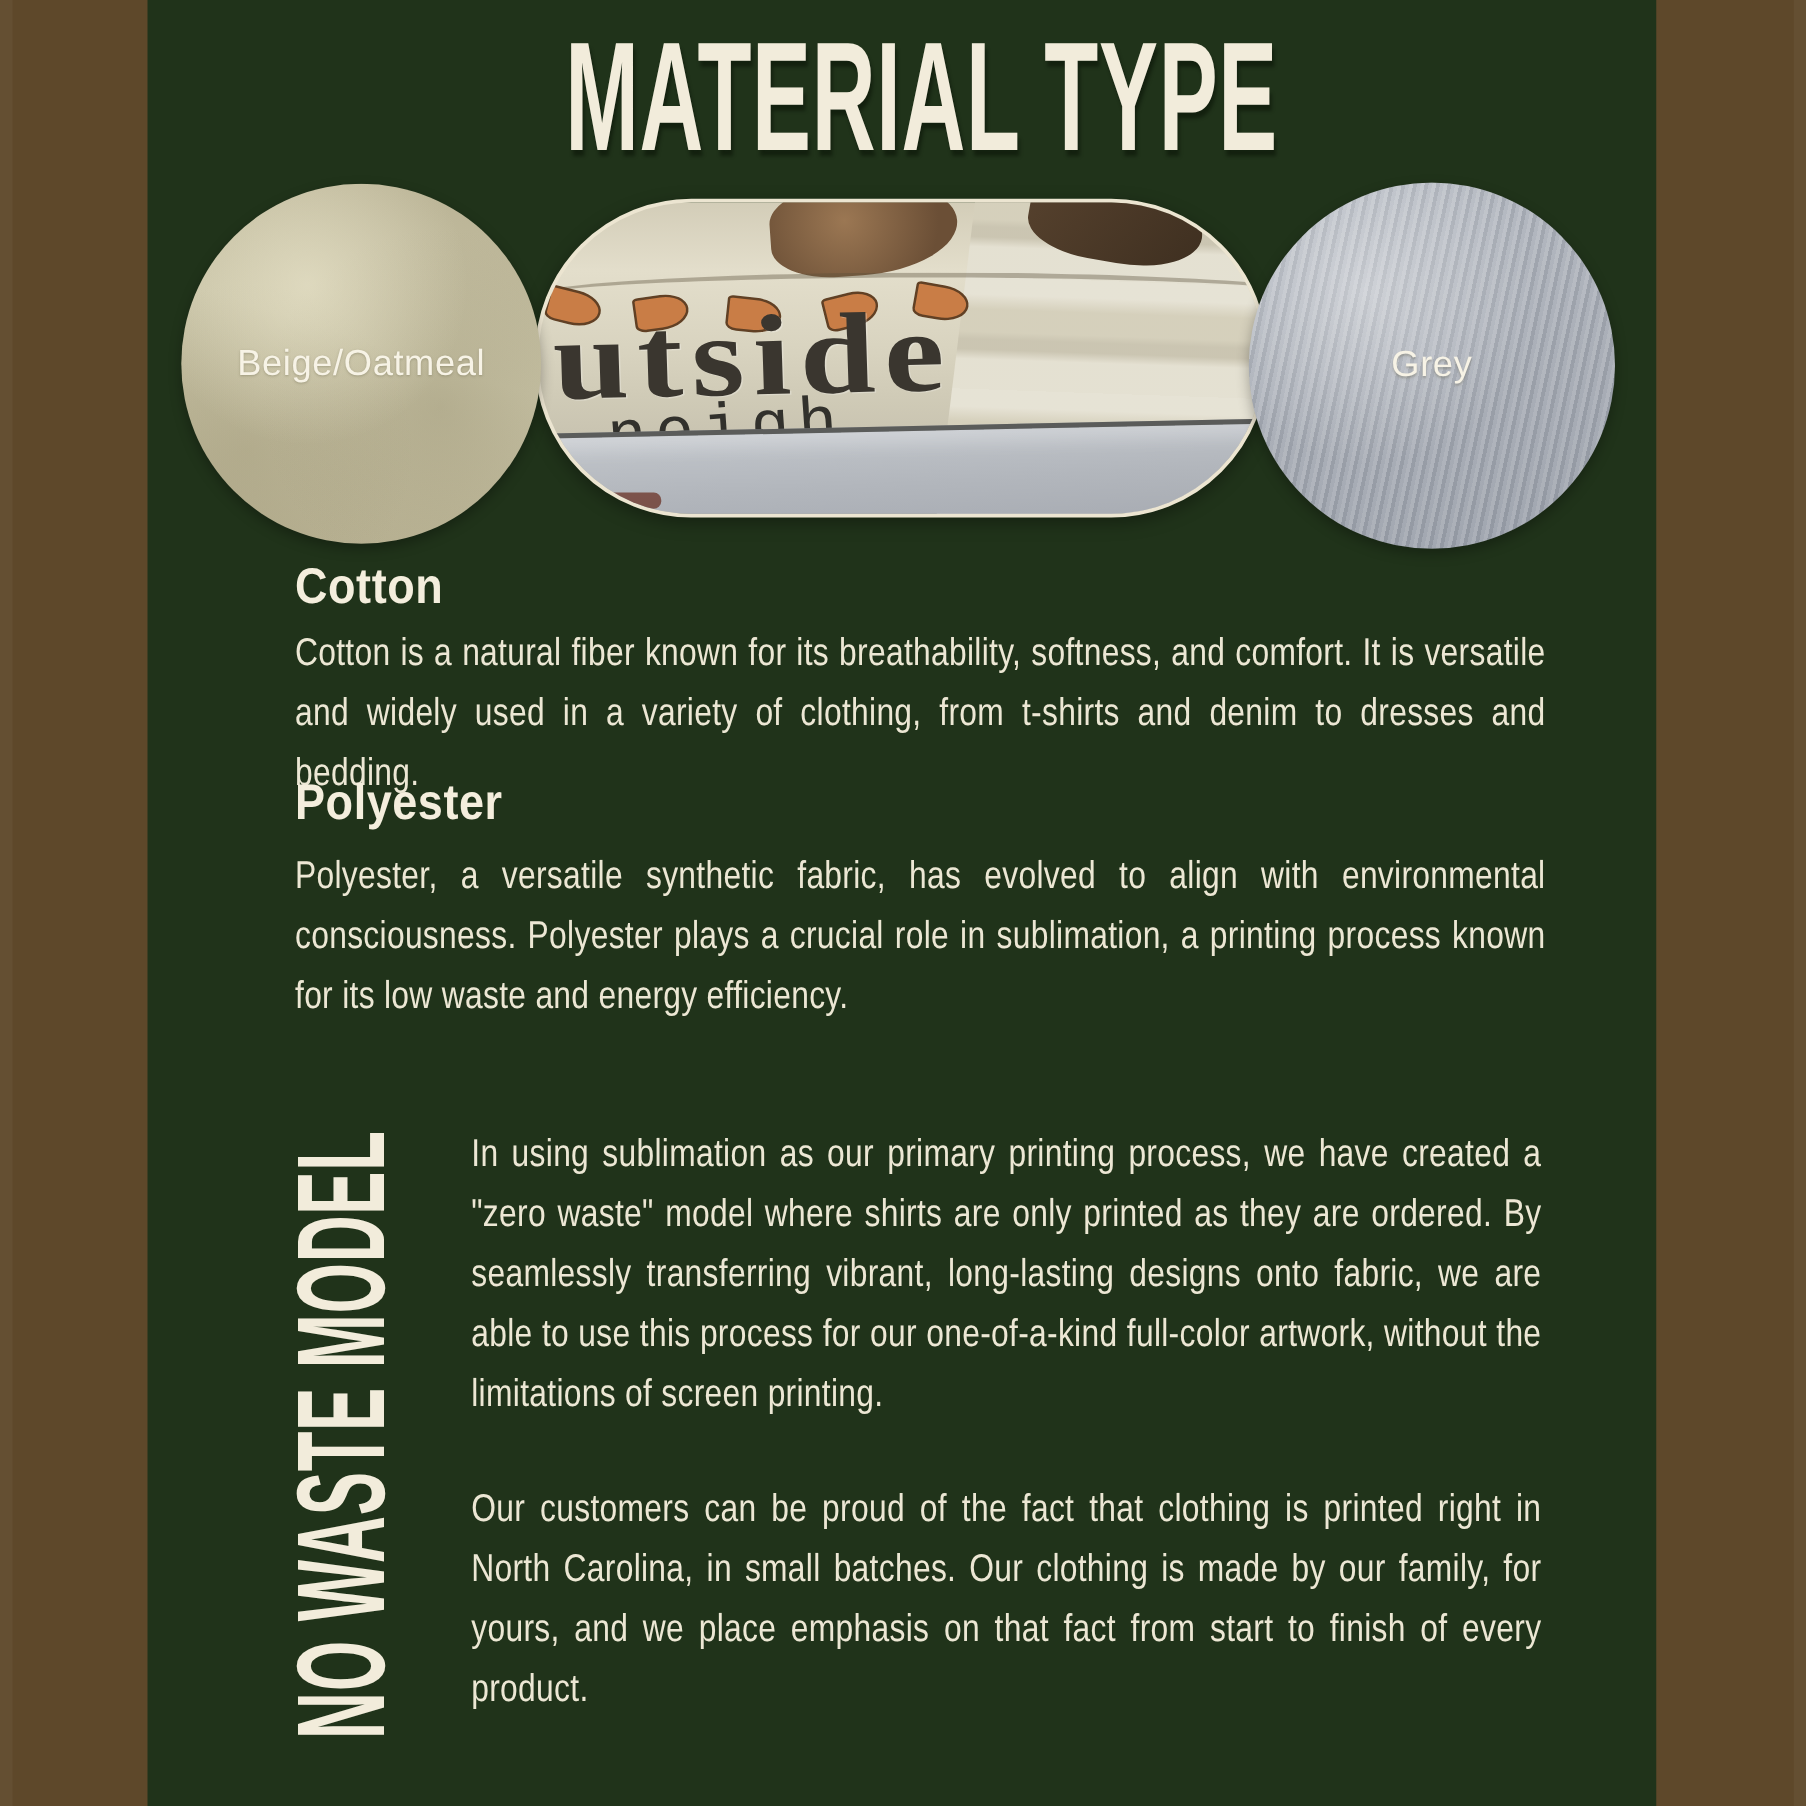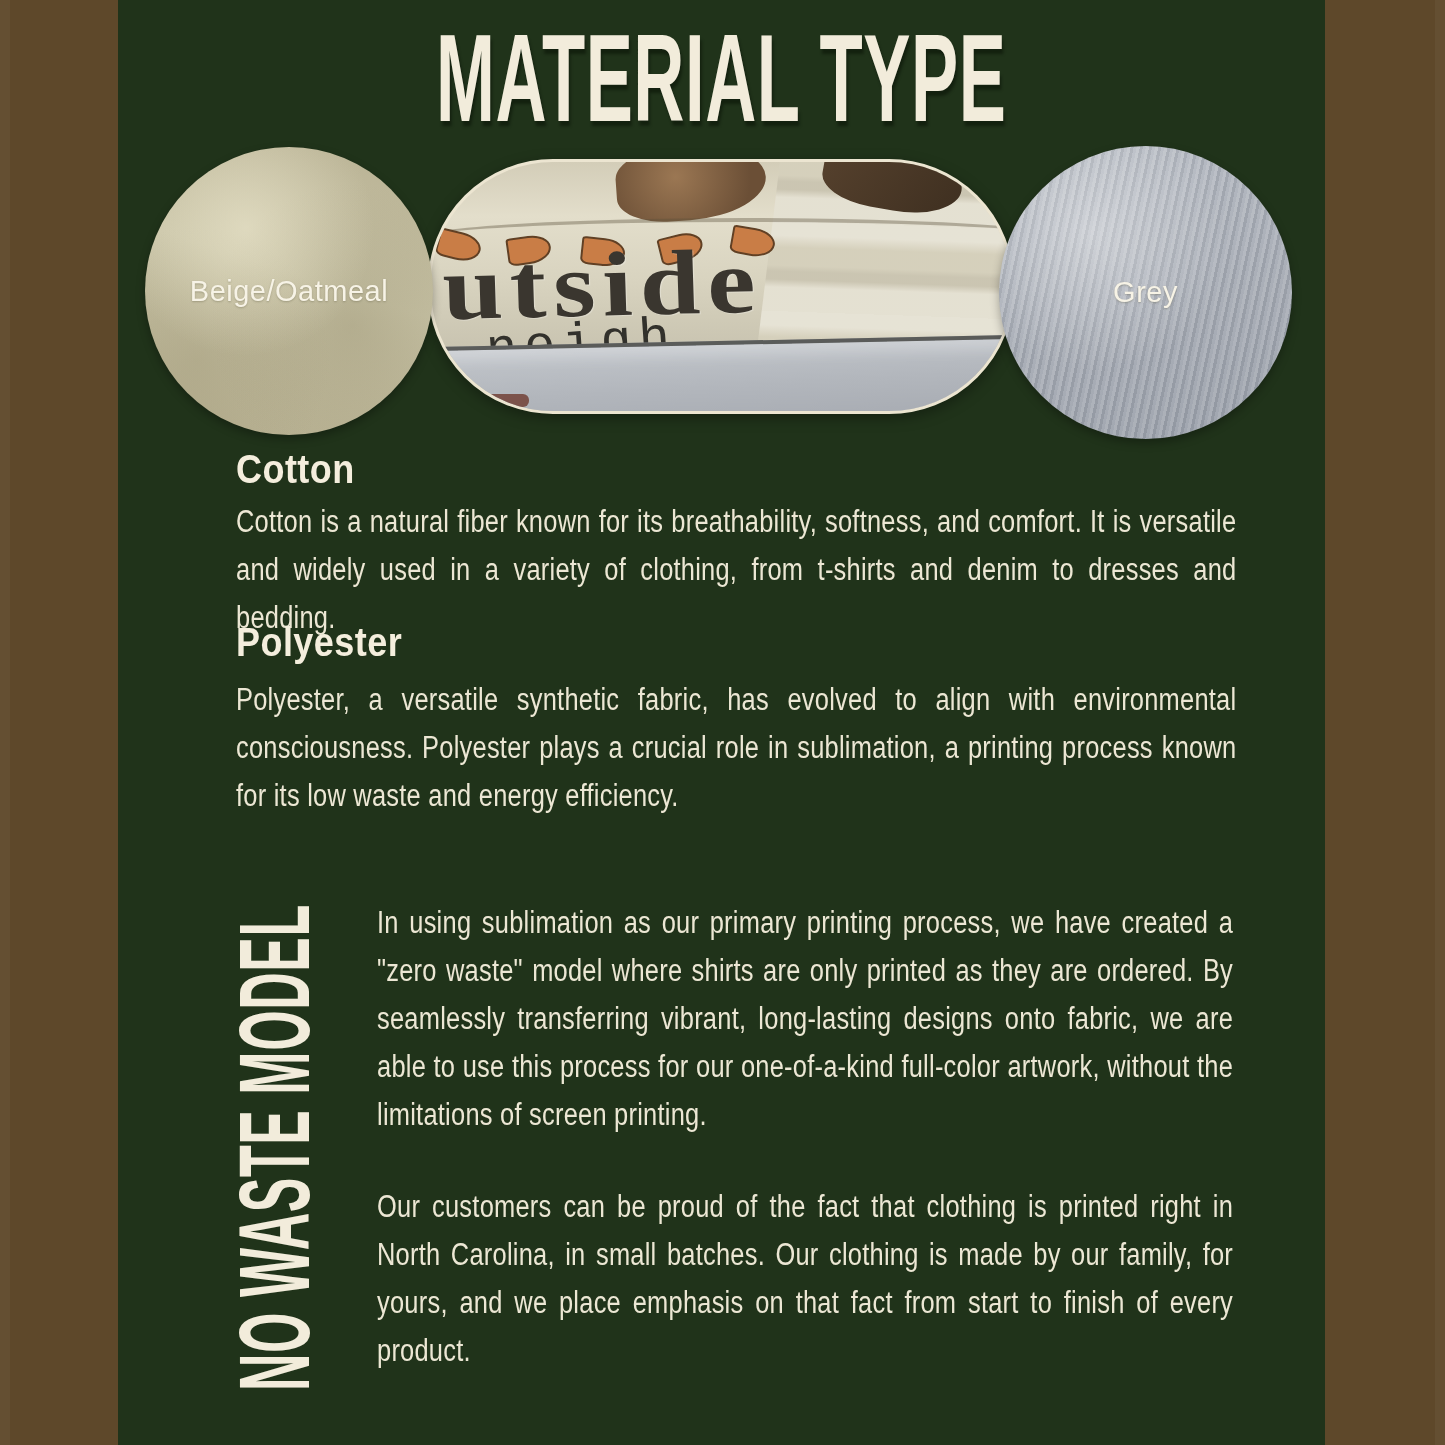--- a/index.html
+++ b/index.html
@@ -8,21 +8,21 @@
     background:#5e482a;
     font-family:"Liberation Sans","DejaVu Sans",sans-serif;
     -webkit-font-smoothing:antialiased;
   }
   .edge-tint{position:absolute;top:0;bottom:0;width:10px;background:rgba(255,255,255,0.04);}
   .panel{
     position:absolute;left:118px;top:0;width:1207px;height:1445px;
     background:#20331a;
   }
   
-  .title-wrap{position:absolute;left:0;top:16px;width:100%;text-align:center;}
+  .title-wrap{position:absolute;left:16px;top:16px;width:100%;text-align:center;}
   .title-wrap .t{
     display:inline-block;
     font-size:124px;font-weight:700;line-height:1;letter-spacing:1px;
     color:#f2ecdb;white-space:nowrap;
     transform:scaleX(0.57);transform-origin:50% 0;
     text-shadow:3px 5px 4px rgba(5,12,2,0.45);
   }
   
   .pill{
     position:absolute;left:310px;top:159px;width:580px;height:249px;

